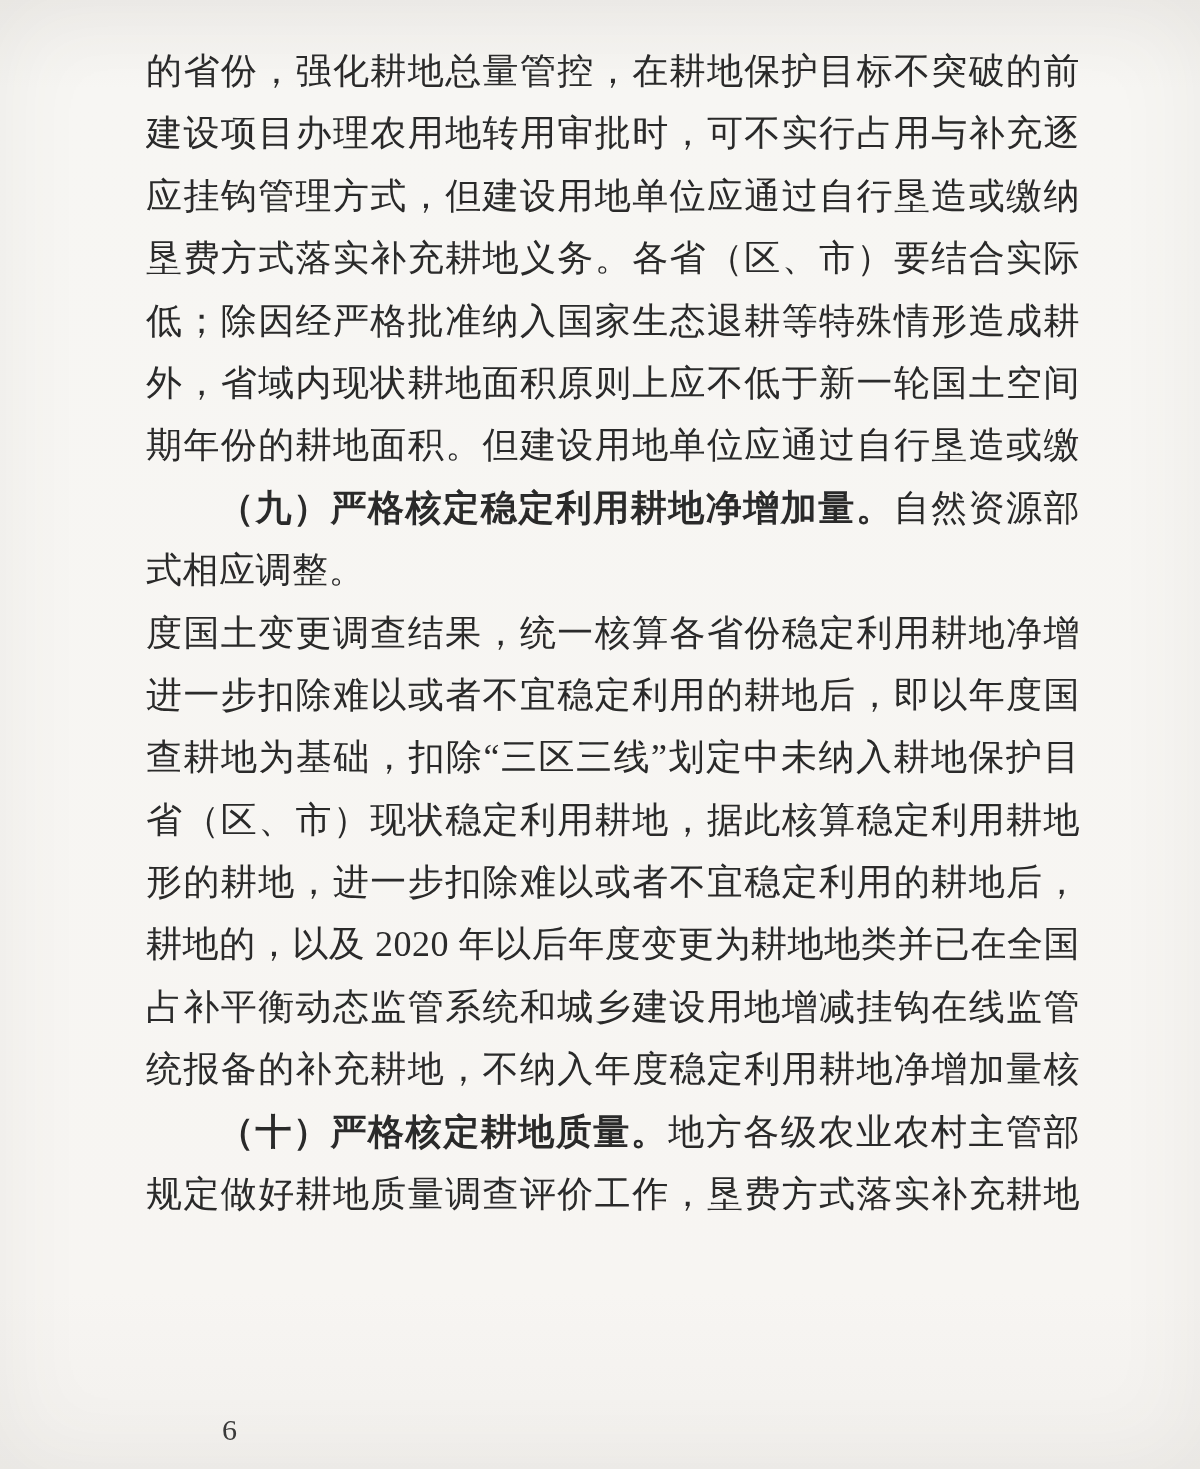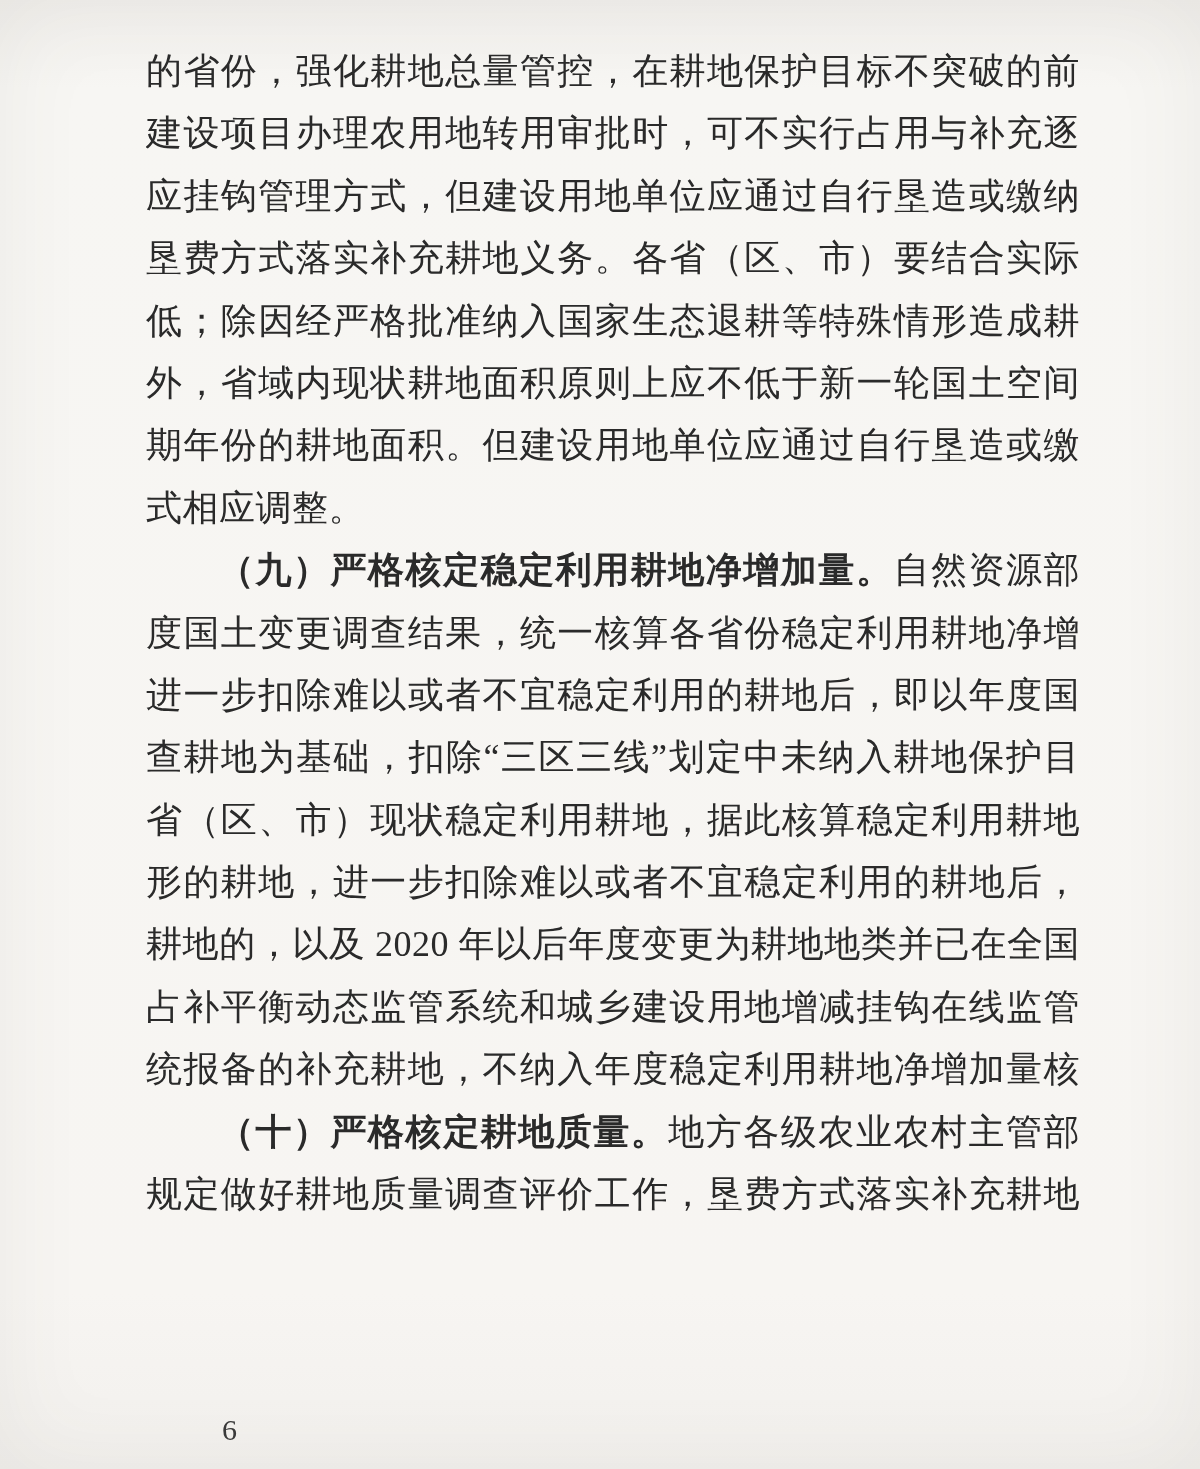--- a/index.html
+++ b/index.html
@@ -56,22 +56,22 @@
 
 <div class="page">
   <div class="text-block">
       <div class="line fill"><span>的省份，强化耕地总量管控，在耕地保护目标不突破的前提下，</span></div>
       <div class="line fill"><span>建设项目办理农用地转用审批时，可不实行占用与补充逐项目对</span></div>
       <div class="line fill"><span>应挂钩管理方式，但建设用地单位应通过自行垦造或缴纳耕地开</span></div>
       <div class="line fill"><span>垦费方式落实补充耕地义务。各省（区、市）要结合实际做好耕</span></div>
       <div class="line fill"><span>低；除因经严格批准纳入国家生态退耕等特殊情形造成耕地减少</span></div>
       <div class="line fill"><span>外，省域内现状耕地面积原则上应不低于新一轮国土空间规划基</span></div>
       <div class="line fill"><span>期年份的耕地面积。但建设用地单位应通过自行垦造或缴纳耕地开</span></div>
+      <div class="line indent fill"><span class="bold">（九）严格核定稳定利用耕地净增加量。</span><span>自然资源部根据年</span></div>
       <div class="line"><span>式相应调整。</span></div>
-      <div class="line indent fill"><span class="bold">（九）严格核定稳定利用耕地净增加量。</span><span>自然资源部根据年</span></div>
       <div class="line fill"><span>度国土变更调查结果，统一核算各省份稳定利用耕地净增加量。</span></div>
       <div class="line fill"><span>进一步扣除难以或者不宜稳定利用的耕地后，即以年度国土变更调</span></div>
       <div class="line fill"><span>查耕地为基础，扣除“三区三线”划定中未纳入耕地保护目标情</span></div>
       <div class="line fill"><span>省（区、市）现状稳定利用耕地，据此核算稳定利用耕地较基期</span></div>
       <div class="line fill"><span>形的耕地，进一步扣除难以或者不宜稳定利用的耕地后，作为各</span></div>
       <div class="line fill"><span>耕地的，以及 2020 年以后年度变更为耕地地类并已在全国耕地</span></div>
       <div class="line fill"><span>占补平衡动态监管系统和城乡建设用地增减挂钩在线监管应用系</span></div>
       <div class="line fill"><span>统报备的补充耕地，不纳入年度稳定利用耕地净增加量核算。</span></div>
       <div class="line indent fill"><span class="bold">（十）严格核定耕地质量。</span><span>地方各级农业农村主管部门要按</span></div>
       <div class="line fill"><span>规定做好耕地质量调查评价工作，垦费方式落实补充耕地义务</span></div>

